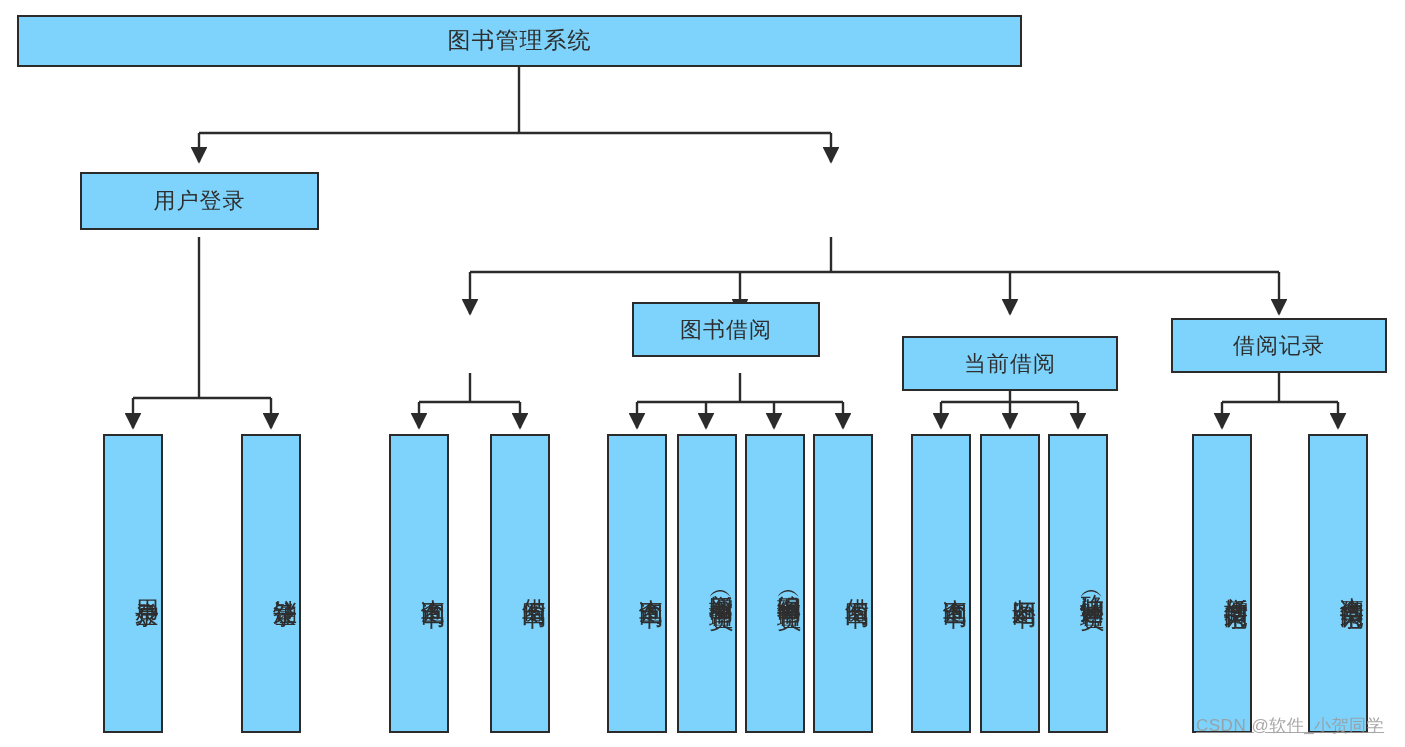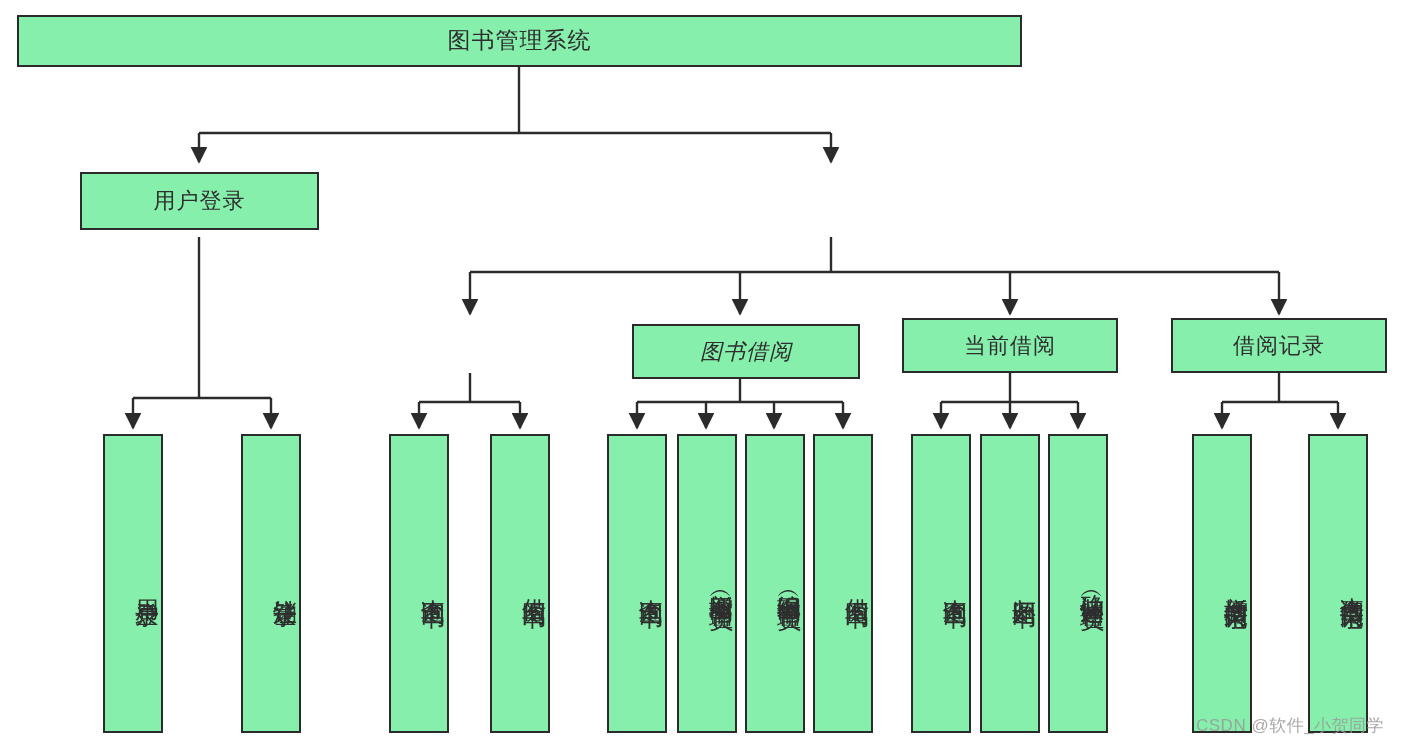--- a/index.html
+++ b/index.html
@@ -23,21 +23,21 @@
     left: 0;
     top: 0;
     width: 1405px;
     height: 747px;
     pointer-events: none;
   }
   .node {
     position: absolute;
     box-sizing: border-box;
     border: 2px solid #2b2b2b;
-    background: #86efac;
+    background: #7dd3fc;
     display: flex;
     align-items: center;
     justify-content: center;
     color: #2e2e2e;
     line-height: 1.18;
     text-align: center;
   }
   .node.horiz {
     font-size: 22px;
     letter-spacing: 1px;
@@ -61,20 +61,21 @@
   .node.vert .label {
     white-space: normal;
   }
   .watermark {
     position: absolute;
     font-size: 17px;
     color: #9a9a9a;
     white-space: nowrap;
     letter-spacing: 0.5px;
     opacity: 0.85;
+    text-decoration: underline;
   }
 </style>
 </head>
 <body>
 
 <div id="canvas">
 
   <svg id="edges" viewBox="0 0 1405 747" width="1405" height="747" xmlns="http://www.w3.org/2000/svg">
     <defs>
       <marker id="arrow" viewBox="0 0 10 10" refX="9" refY="5" markerWidth="7" markerHeight="7" orient="auto-start-reverse">
@@ -126,24 +127,24 @@
   </svg>
 
   <div class="node horiz root" style="left:17px; top:15px; width:1005px; height:52px;">
     <span class="label">图书管理系统</span>
   </div>
 
   <div class="node horiz" style="left:80px; top:172px; width:239px; height:58px;">
     <span class="label">用户登录</span>
   </div>
 
-  <div class="node horiz" style="left:632px; top:324px; width:228px; height:55px;font-style:italic;">
+  <div class="node horiz" style="left:632px; top:302px; width:188px; height:55px;">
     <span class="label">图书借阅</span>
   </div>
-  <div class="node horiz" style="left:902px; top:318px; width:216px; height:55px;">
+  <div class="node horiz" style="left:902px; top:336px; width:216px; height:55px;">
     <span class="label">当前借阅</span>
   </div>
   <div class="node horiz" style="left:1171px; top:318px; width:216px; height:55px;">
     <span class="label">借阅记录</span>
   </div>
 
   <div class="node vert" style="left:103px; top:434px; width:60px; height:299px;">
     <span class="label">用户登录</span>
   </div>
   <div class="node vert" style="left:241px; top:434px; width:60px; height:299px;">

